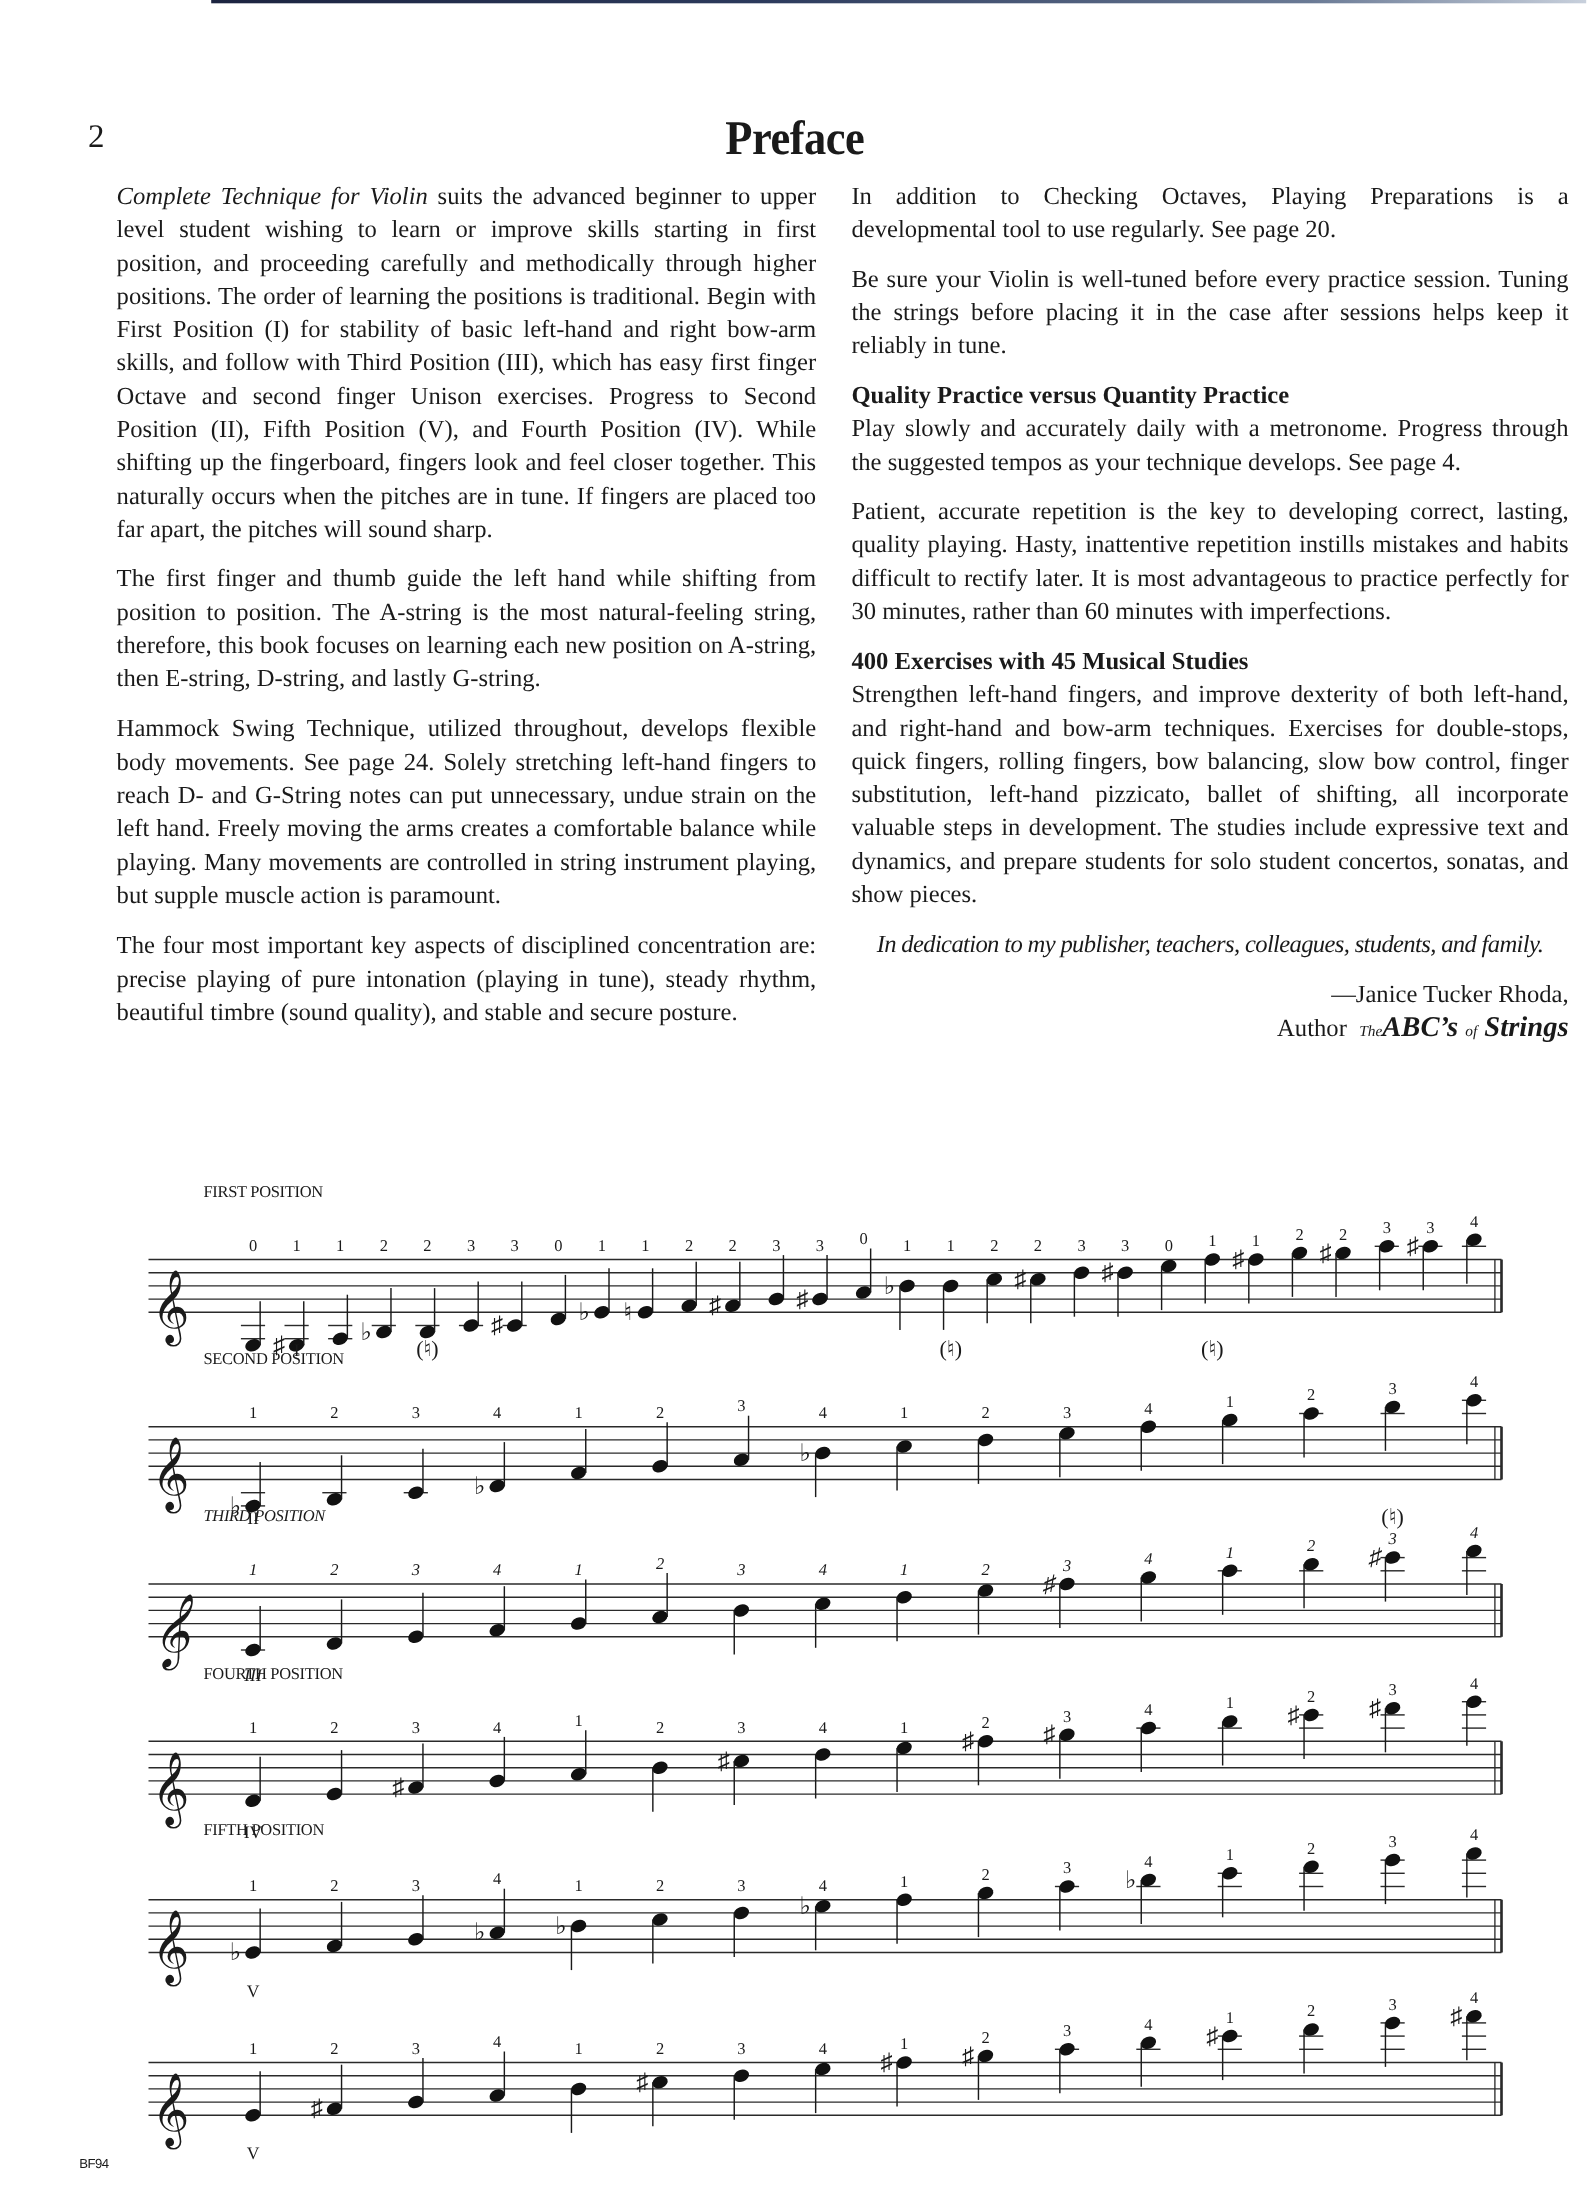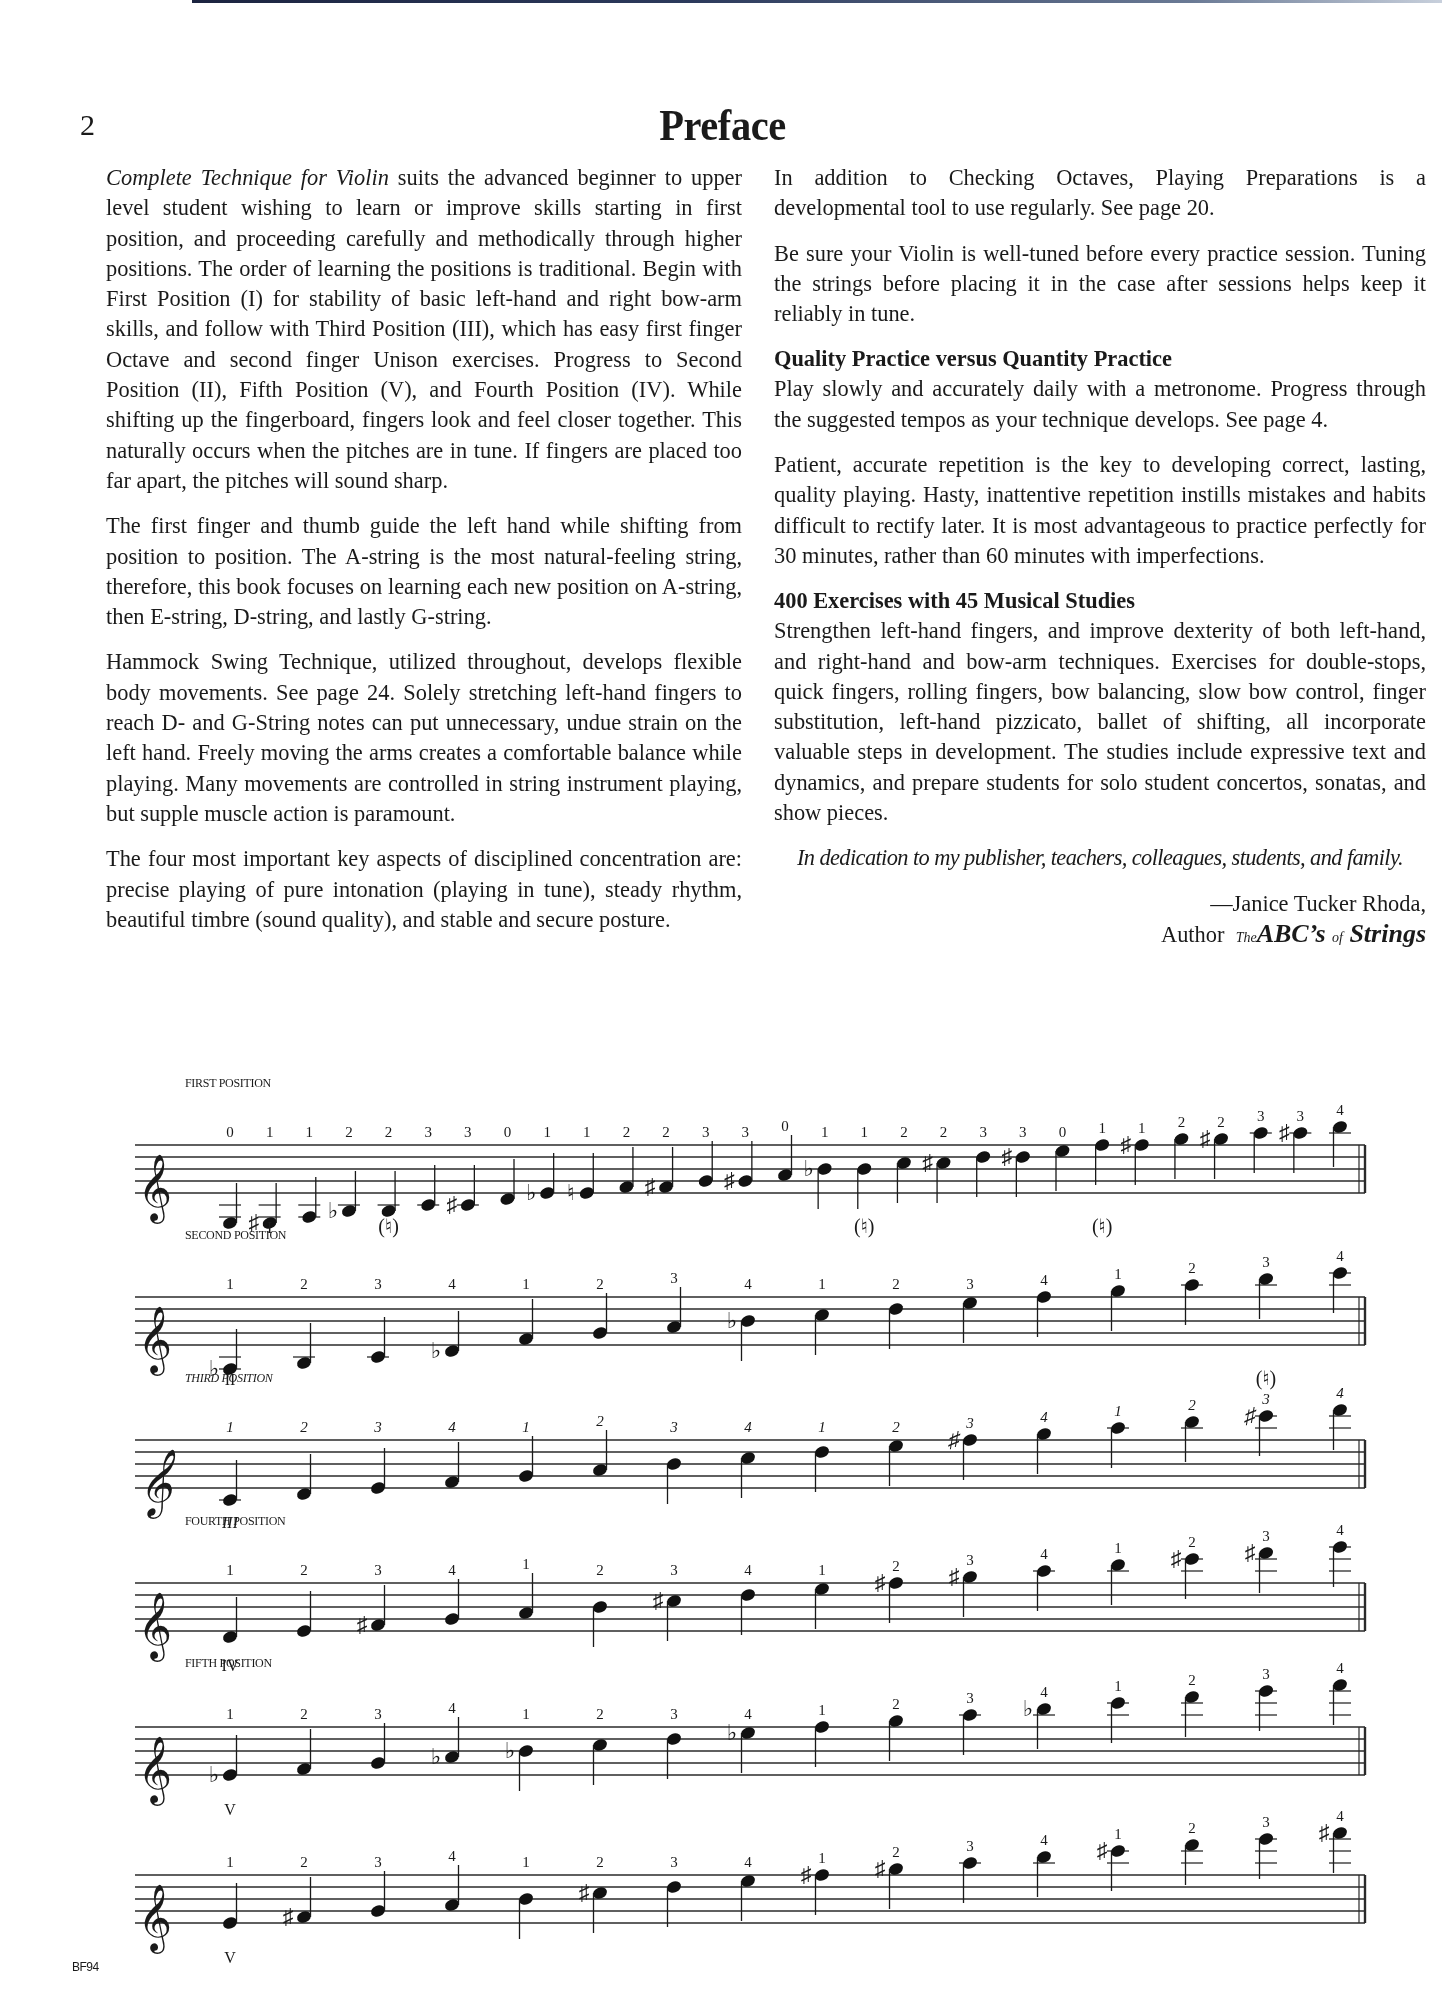--- a/index.html
+++ b/index.html
@@ -15,21 +15,21 @@
   .col.right { left: 750px; width: 652px; }
   .col p { margin: 0 0 15px 0; }
   .col h3 { margin: 0; font-size: 22.4px; font-weight: bold; line-height: 30px; }
   .col .sect { margin-bottom: 15px; }
   .it { font-style: italic; }
   .dedication { font-style: italic; letter-spacing: -0.6px; text-align: center; margin: 0 0 12px 0; }
   .sig { text-align: right; line-height: 30px; }
   .abc { font-weight: bold; font-style: italic; font-size: 26px; }
   .abc small { font-size: 14px; font-weight: normal; }
   .staff-block { position: absolute; left: 125px; width: 1245px; }
-  .staff-label { position: absolute; left: 60px; font-size: 12px; letter-spacing: -0.3px; }
+  .staff-label { position: absolute; left: 60px; font-size: 15px; letter-spacing: -0.3px; }
   svg.staff { position: absolute; left: 0; overflow: visible; }
   .footer-code { position: absolute; left: 72px; top: 1960px; font-family: "Liberation Sans", sans-serif;
                  font-size: 12px; letter-spacing: -0.5px; }
 </style>
 </head>
 <body>
 
 <div class="topbar"></div>
 
 <div class="page-num">2</div>

